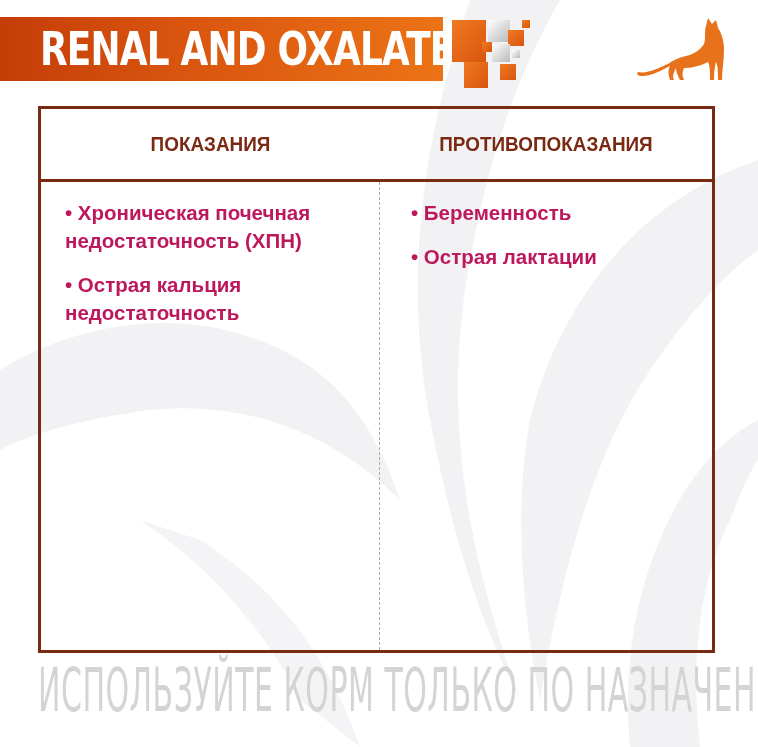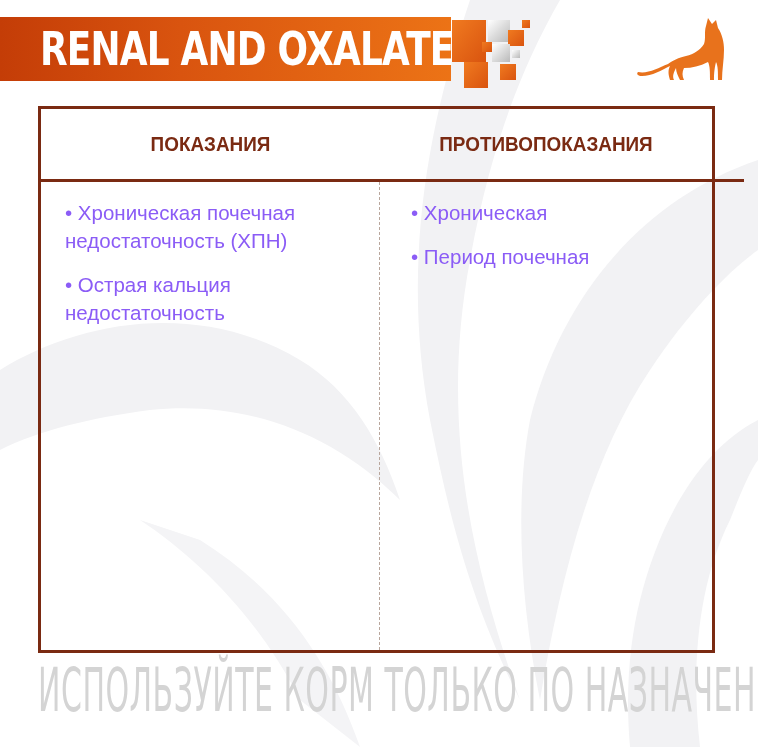--- a/index.html
+++ b/index.html
@@ -6,55 +6,53 @@
   body {
     width:758px; height:747px; position:relative; overflow:hidden;
     background:#ffffff;
     font-family:"Liberation Sans", "DejaVu Sans", sans-serif;
   }
   .watermark { position:absolute; left:0; top:0; width:758px; height:747px; z-index:0; }
   .banner {
     position:absolute; left:0; top:17px; width:443px; height:64px;
     background:linear-gradient(90deg,#c43d07 0%,#d9540f 40%,#ec7316 100%);
     z-index:1;
-    padding-left:8px;
   }
   .banner-title {
     position:absolute; left:40px; top:2px;
     color:#ffffff; font-family:"DejaVu Sans", sans-serif; font-weight:bold;
     font-size:46px; letter-spacing:-1px; line-height:60px;
     transform:scaleX(0.78); transform-origin:left center; white-space:nowrap;
   }
   .squares { position:absolute; left:452px; top:14px; width:80px; height:76px; z-index:1; }
   .cat { position:absolute; left:634px; top:14px; width:110px; height:72px; z-index:1; }
   .panel {
     position:absolute; left:38px; top:106px; width:671px; height:541px;
     border:3px solid #7a2a12; z-index:2; background:transparent;
   }
   .header-row {
     position:absolute; left:0; top:0; width:671px; height:70px;
     border-bottom:3px solid #7a2a12;
-    padding-left:32px;
   }
   .col-head {
     position:absolute; top:0; height:70px; line-height:70px;
     color:#7a2a12; font-weight:bold; font-size:21px; text-align:center;
     transform:scaleX(0.9);
   }
   .col-head.left { left:0; width:339px; }
   .col-head.right { left:339px; width:332px; }
   .col-divider {
     position:absolute; left:338px; top:73px; width:0; height:468px;
     border-left:1px dashed #b9a79d;
   }
   .list { position:absolute; top:90px; margin:0; padding:0; list-style:none; }
   .list.left { left:24px; width:300px; }
   .list.right { left:370px; width:280px; }
   .list li {
-    color:#8b5cf6; font-size:20.5px; line-height:28px; margin-bottom:16px;
+    color:#be185d; font-size:20.5px; line-height:28px; margin-bottom:16px;font-weight:bold;
   }
   .footer-note {
     position:absolute; left:38px; top:655px; width:680px; height:70px;
     color:#d4d4d4; font-family:"DejaVu Sans", sans-serif; font-weight:normal;
     font-size:60px; line-height:70px; white-space:nowrap;
     transform:scaleX(0.5); transform-origin:left center; letter-spacing:1px;
     z-index:2;
   }
 </style>
 </head>
@@ -102,18 +100,18 @@
   <div class="header-row">
     <div class="col-head left">ПОКАЗАНИЯ</div>
     <div class="col-head right">ПРОТИВОПОКАЗАНИЯ</div>
   </div>
   <div class="col-divider"></div>
   <ul class="list left">
     <li>•  Хроническая почечная недостаточность (ХПН)</li>
     <li>• Острая кальция недостаточность</li>
   </ul>
   <ul class="list right">
-    <li>• Хроническая</li>
-    <li>• Период почечная</li>
+    <li>• Беременность</li>
+    <li>• Острая лактации</li>
   </ul>
 </div>
 
 <div class="footer-note">ИСПОЛЬЗУЙТЕ КОРМ ТОЛЬКО ПО НАЗНАЧЕНИЮ ВРАЧА</div>
 
 </body></html>

